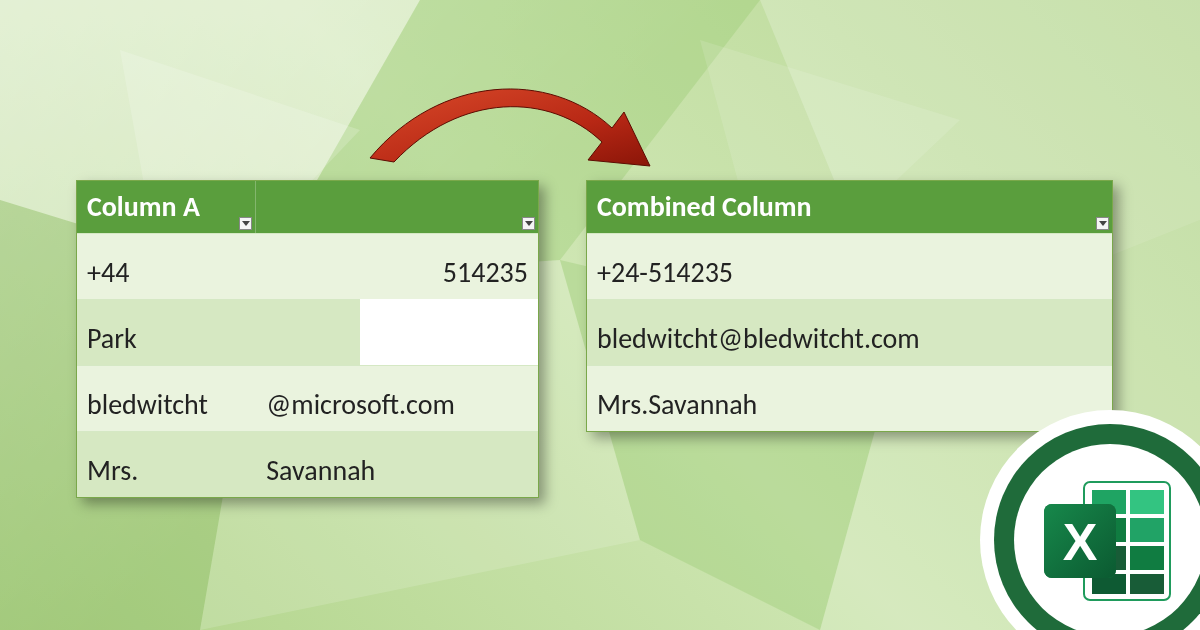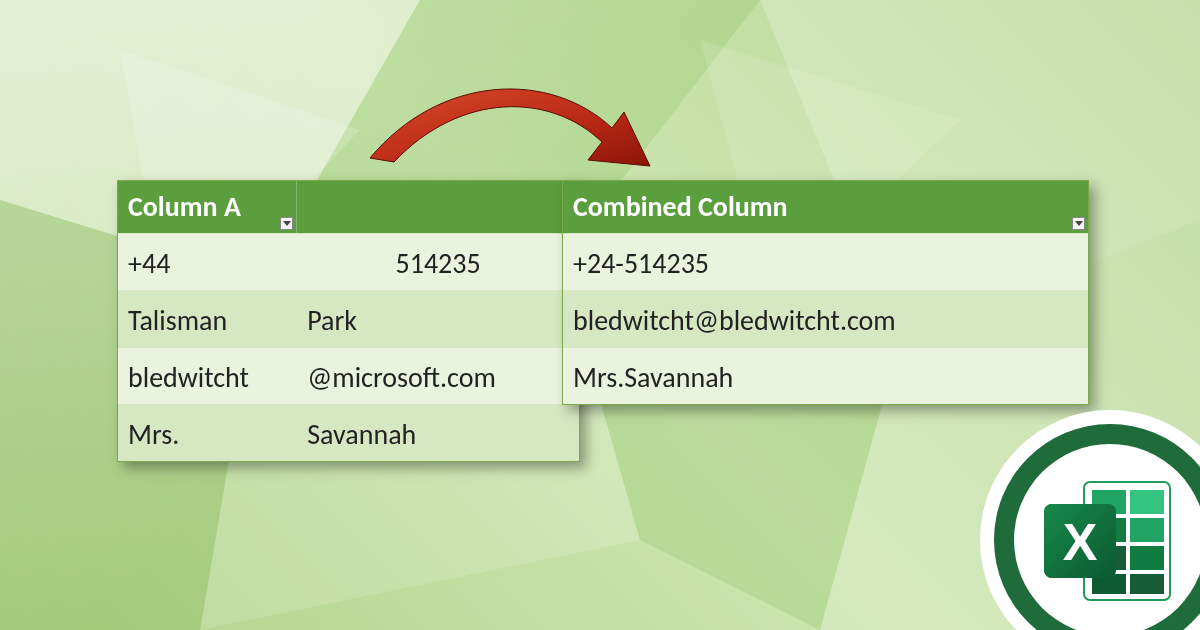--- a/index.html
+++ b/index.html
@@ -25,35 +25,35 @@
     inset: 0;
   }
   .table {
     position: absolute;
     background: #fff;
     border: 1px solid #7aa84a;
     box-shadow: 6px 6px 12px rgba(0,0,0,0.35);
     font-size: 28px;
     color: #222;
   }
-  .source-table { left: 76px; top: 180px; width: 463px; margin-left: 41px; }
-  .result-table { left: 562px; top: 180px; width: 527px; }
+  .source-table { left: 76px; top: 180px; width: 463px; }
+  .result-table { left: 586px; top: 180px; width: 527px; }
   .th {
     background: #5a9e3d;
     color: #fff;
     font-weight: 600;
     padding: 8px 10px 9px 10px;
     border-right: 1px solid rgba(255,255,255,0.25);
     position: relative;
   }
   .th:last-child { border-right: none; }
   .row { display: flex; }
   .hrow { display: flex; }
   .td {
-    padding: 12px 10px 9px 10px;
+    padding: 21px 10px 9px 10px;
     border-top: 1px solid #d5e8c4;
   }
   .row:nth-child(odd) .td { background: #eaf3de; }
   .row:nth-child(even) .td { background: #d6e8c2; }
   .colA { width: 180px; }
   .colB { width: 283px; }
   .colC { width: 100%; }
   .filter {
     position: absolute;
     right: 3px;
@@ -64,21 +64,21 @@
     border: 1px solid #888;
   }
   .filter::after {
     content: '';
     position: absolute;
     left: 2px; top: 3px;
     border-left: 4px solid transparent;
     border-right: 4px solid transparent;
     border-top: 5px solid #444;
   }
-  .right { text-align: center; }
+  .right { text-align: right; }
   .arrow {
     position: absolute;
     left: 350px;
     top: 62px;
     width: 320px;
     height: 120px;
     pointer-events: none;
   }
   .excel-badge {
     position: absolute;
@@ -141,21 +141,20 @@
       <div class="th colB">
         <span class="filter"></span>
       </div>
     </div>
     <div id="source-rows">
         <div class="row">
           <div class="td colA">+44</div>
           <div class="td colB right">514235</div>
         </div>
         <div class="row">
-          <div class="td colA">Talisman</div>
           <div class="td colB">Park</div>
         </div>
         <div class="row">
           <div class="td colA">bledwitcht</div>
           <div class="td colB">@microsoft.com</div>
         </div>
         <div class="row">
           <div class="td colA">Mrs.</div>
           <div class="td colB">Savannah</div>
         </div>

